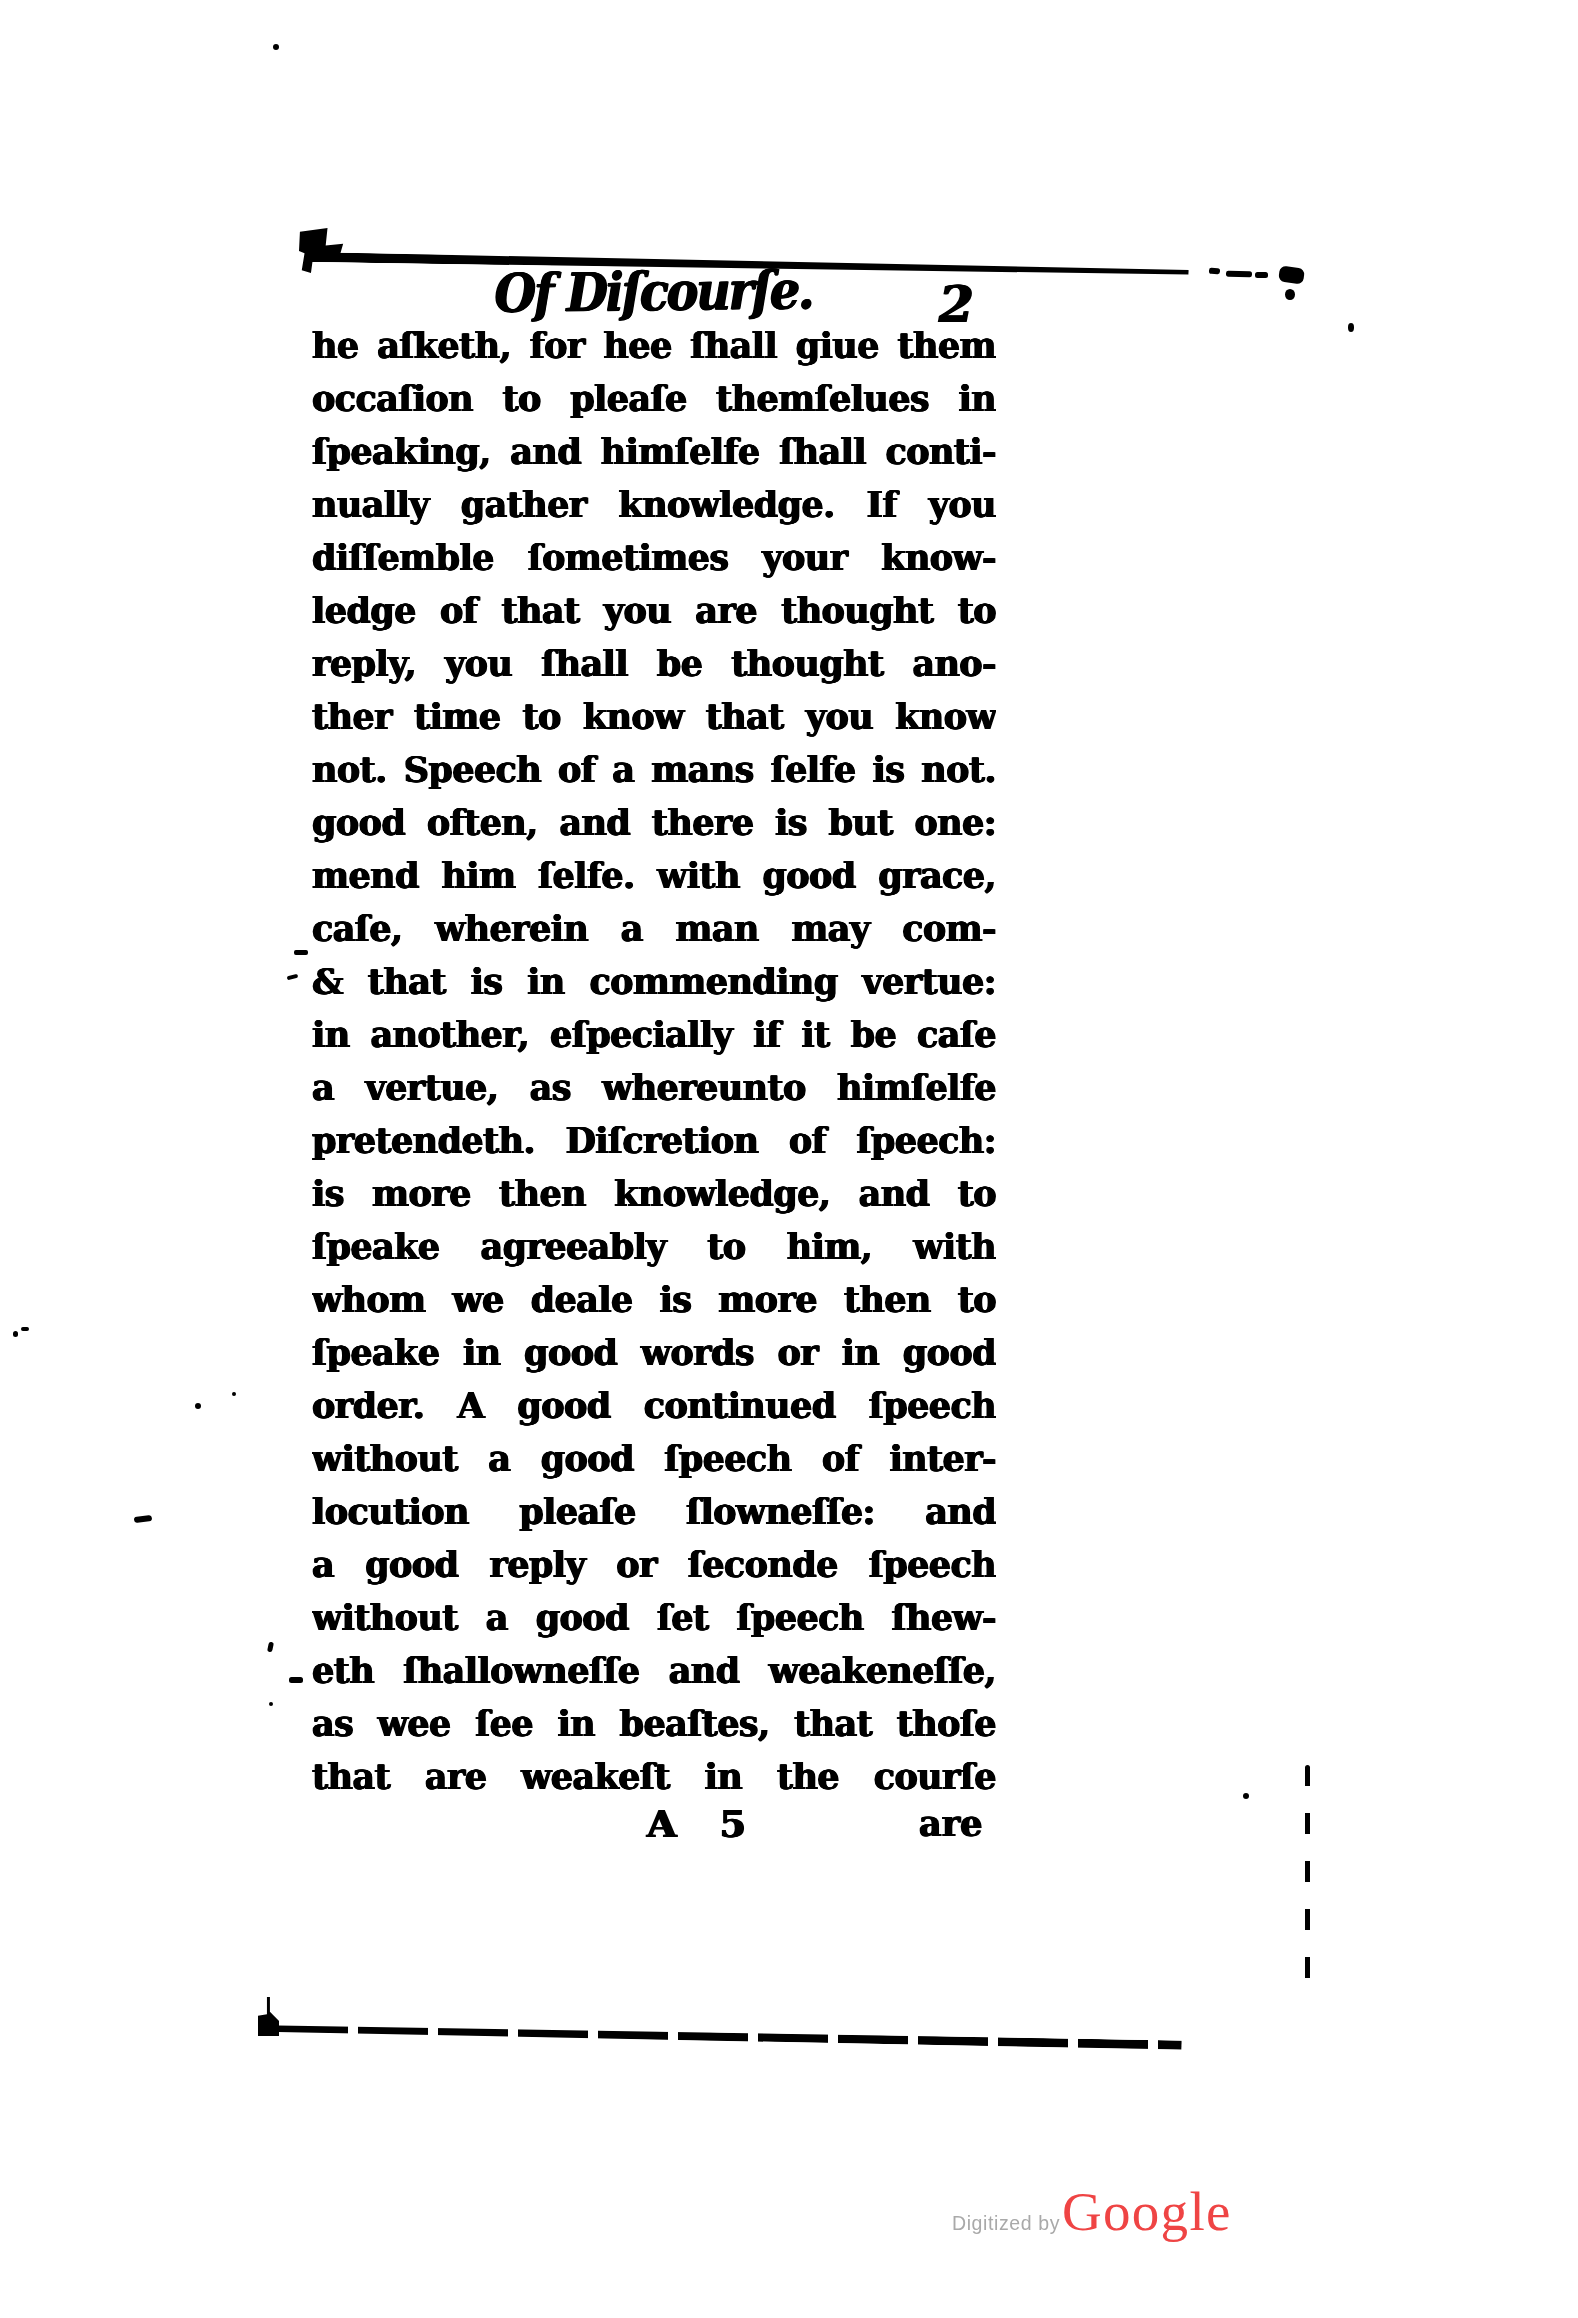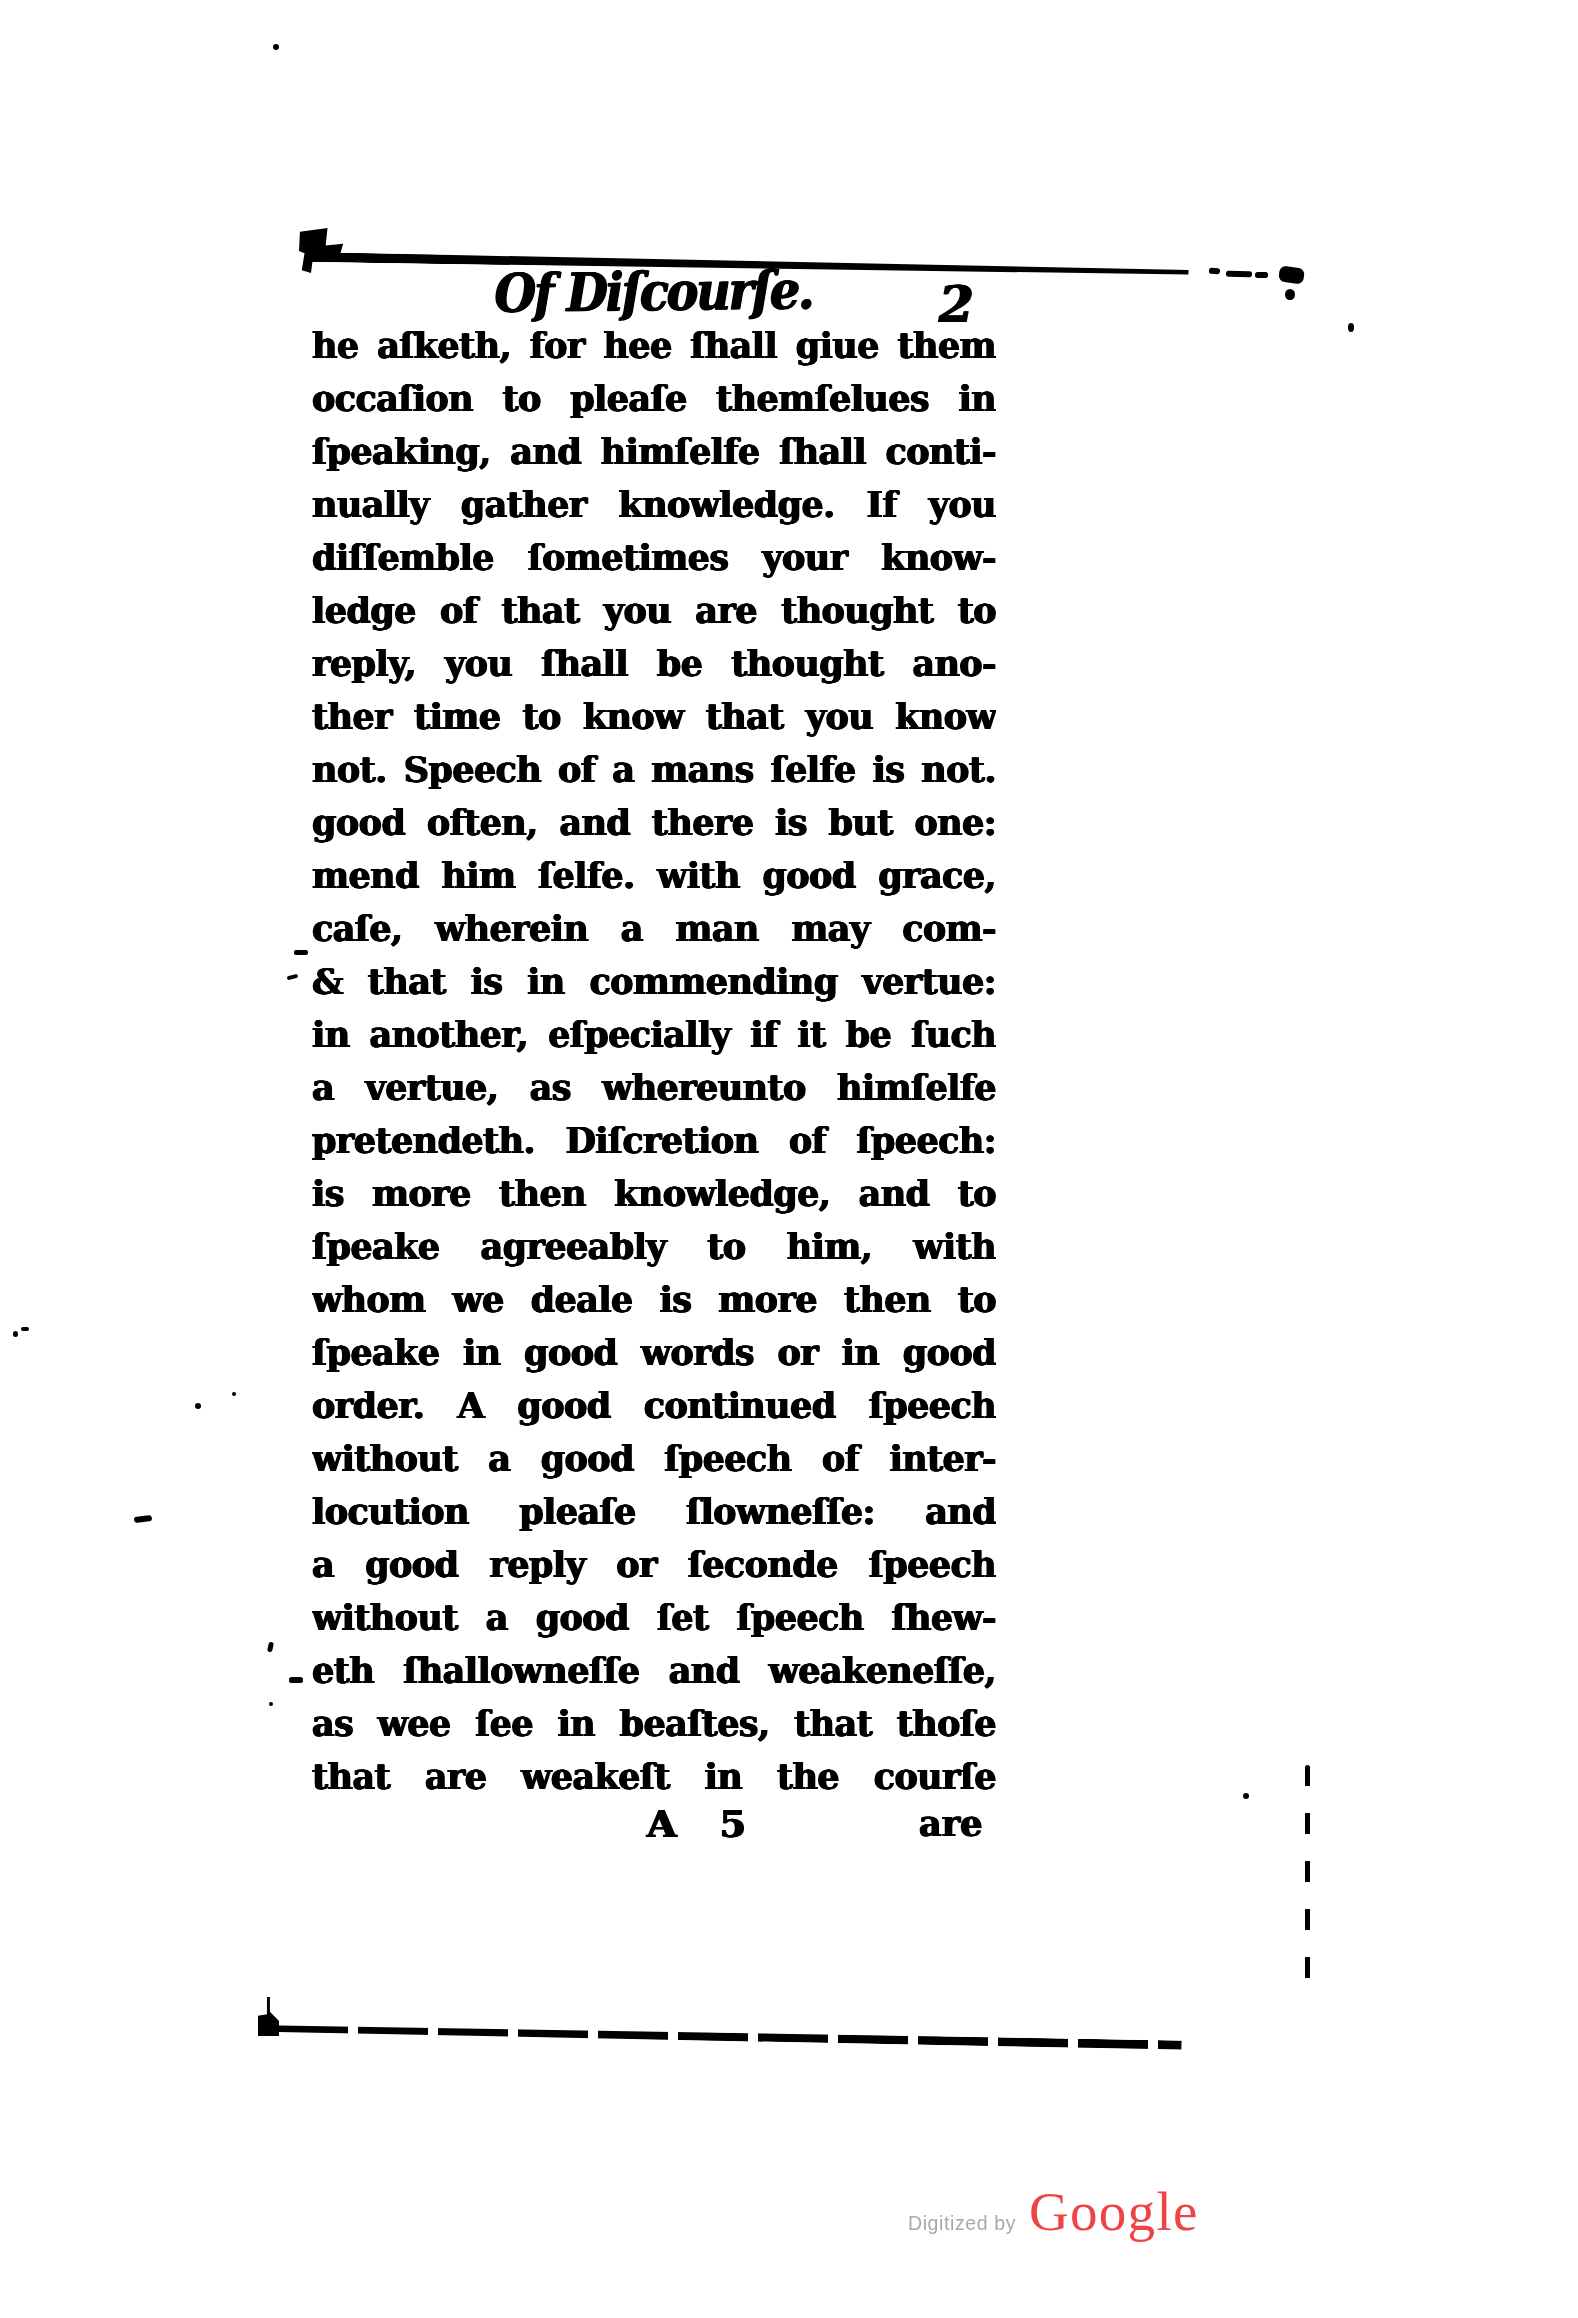--- a/index.html
+++ b/index.html
@@ -75,22 +75,22 @@
     text-shadow: 0.9px 0 #000, -0.9px 0 #000;
   }
   .catchword {
     position: absolute; left: 601px; top: 0;
     font: 700 35px/56px "DejaVu Serif", serif;
     text-shadow: 0.8px 0 #000, -0.8px 0 #000;
     margin-left: 6px;
   }
   
   .footer {
-    position: absolute; left: 908px; top: 2184px;
-    display: flex; align-items: baseline; gap: 13px;
+    position: absolute; left: 952px; top: 2184px;
+    display: flex; align-items: baseline; gap: 2px;
   }
   .dig-label {
     font: 400 19.5px/1 "Liberation Sans", sans-serif;
     color: #a9a9a9; letter-spacing: 0.6px;
   }
   .google-wordmark {
     font: 400 55px/1 "Liberation Serif", serif;
     color: #ef4444; letter-spacing: 1.3px;
   }
 </style>
@@ -122,21 +122,21 @@
       <div class="text-line">nually gather knowledge. If you</div>
       <div class="text-line">diſſemble ſometimes your know-</div>
       <div class="text-line">ledge of that you are thought to</div>
       <div class="text-line">reply, you ſhall be thought ano-</div>
       <div class="text-line">ther time to know that you know</div>
       <div class="text-line">not. Speech of a mans ſelfe is not.</div>
       <div class="text-line">good often, and there is but one:</div>
       <div class="text-line">mend him ſelfe. with good grace,</div>
       <div class="text-line">caſe, wherein a man may com-</div>
       <div class="text-line">&amp; that is in commending vertue:</div>
-      <div class="text-line">in another, eſpecially if it be ſuch</div>
+      <div class="text-line">in another, eſpecially if it be caſe</div>
       <div class="text-line">a vertue, as whereunto himſelfe</div>
       <div class="text-line">pretendeth. Diſcretion of ſpeech:</div>
       <div class="text-line">is more then knowledge, and to</div>
       <div class="text-line">ſpeake agreeably to him, with</div>
       <div class="text-line">whom we deale is more then to</div>
       <div class="text-line">ſpeake in good words or in good</div>
       <div class="text-line">order. A good continued ſpeech</div>
       <div class="text-line">without a good ſpeech of inter-</div>
       <div class="text-line">locution pleaſe ſlowneſſe: and</div>
       <div class="text-line">a good reply or ſeconde ſpeech</div>

